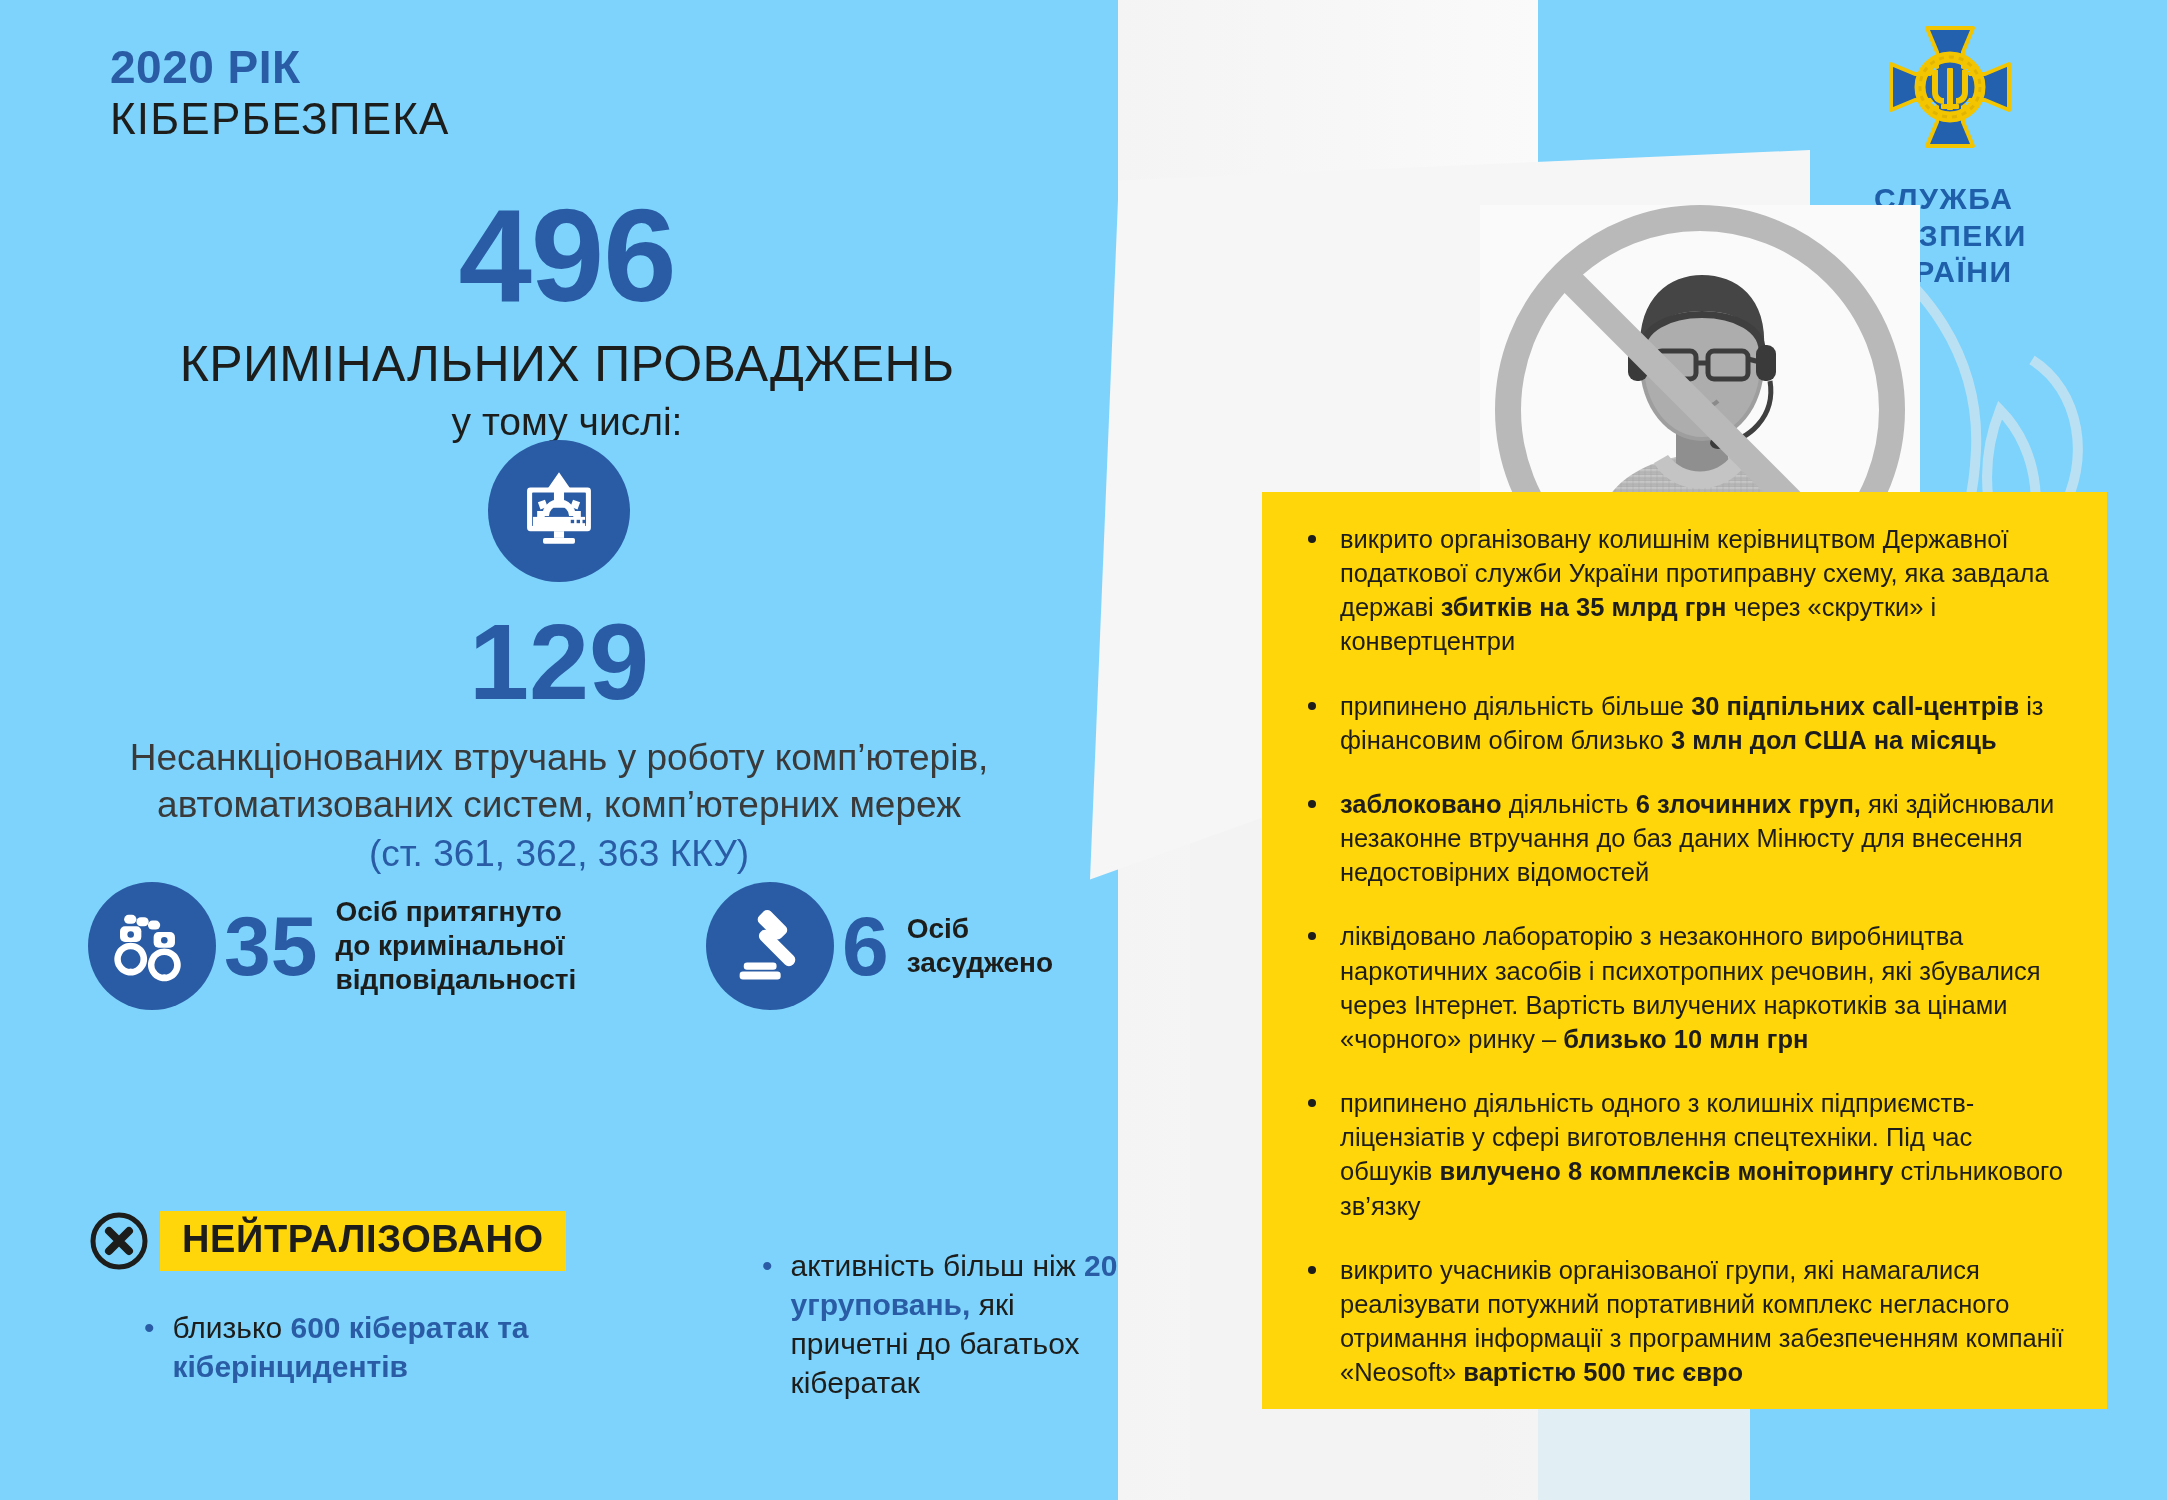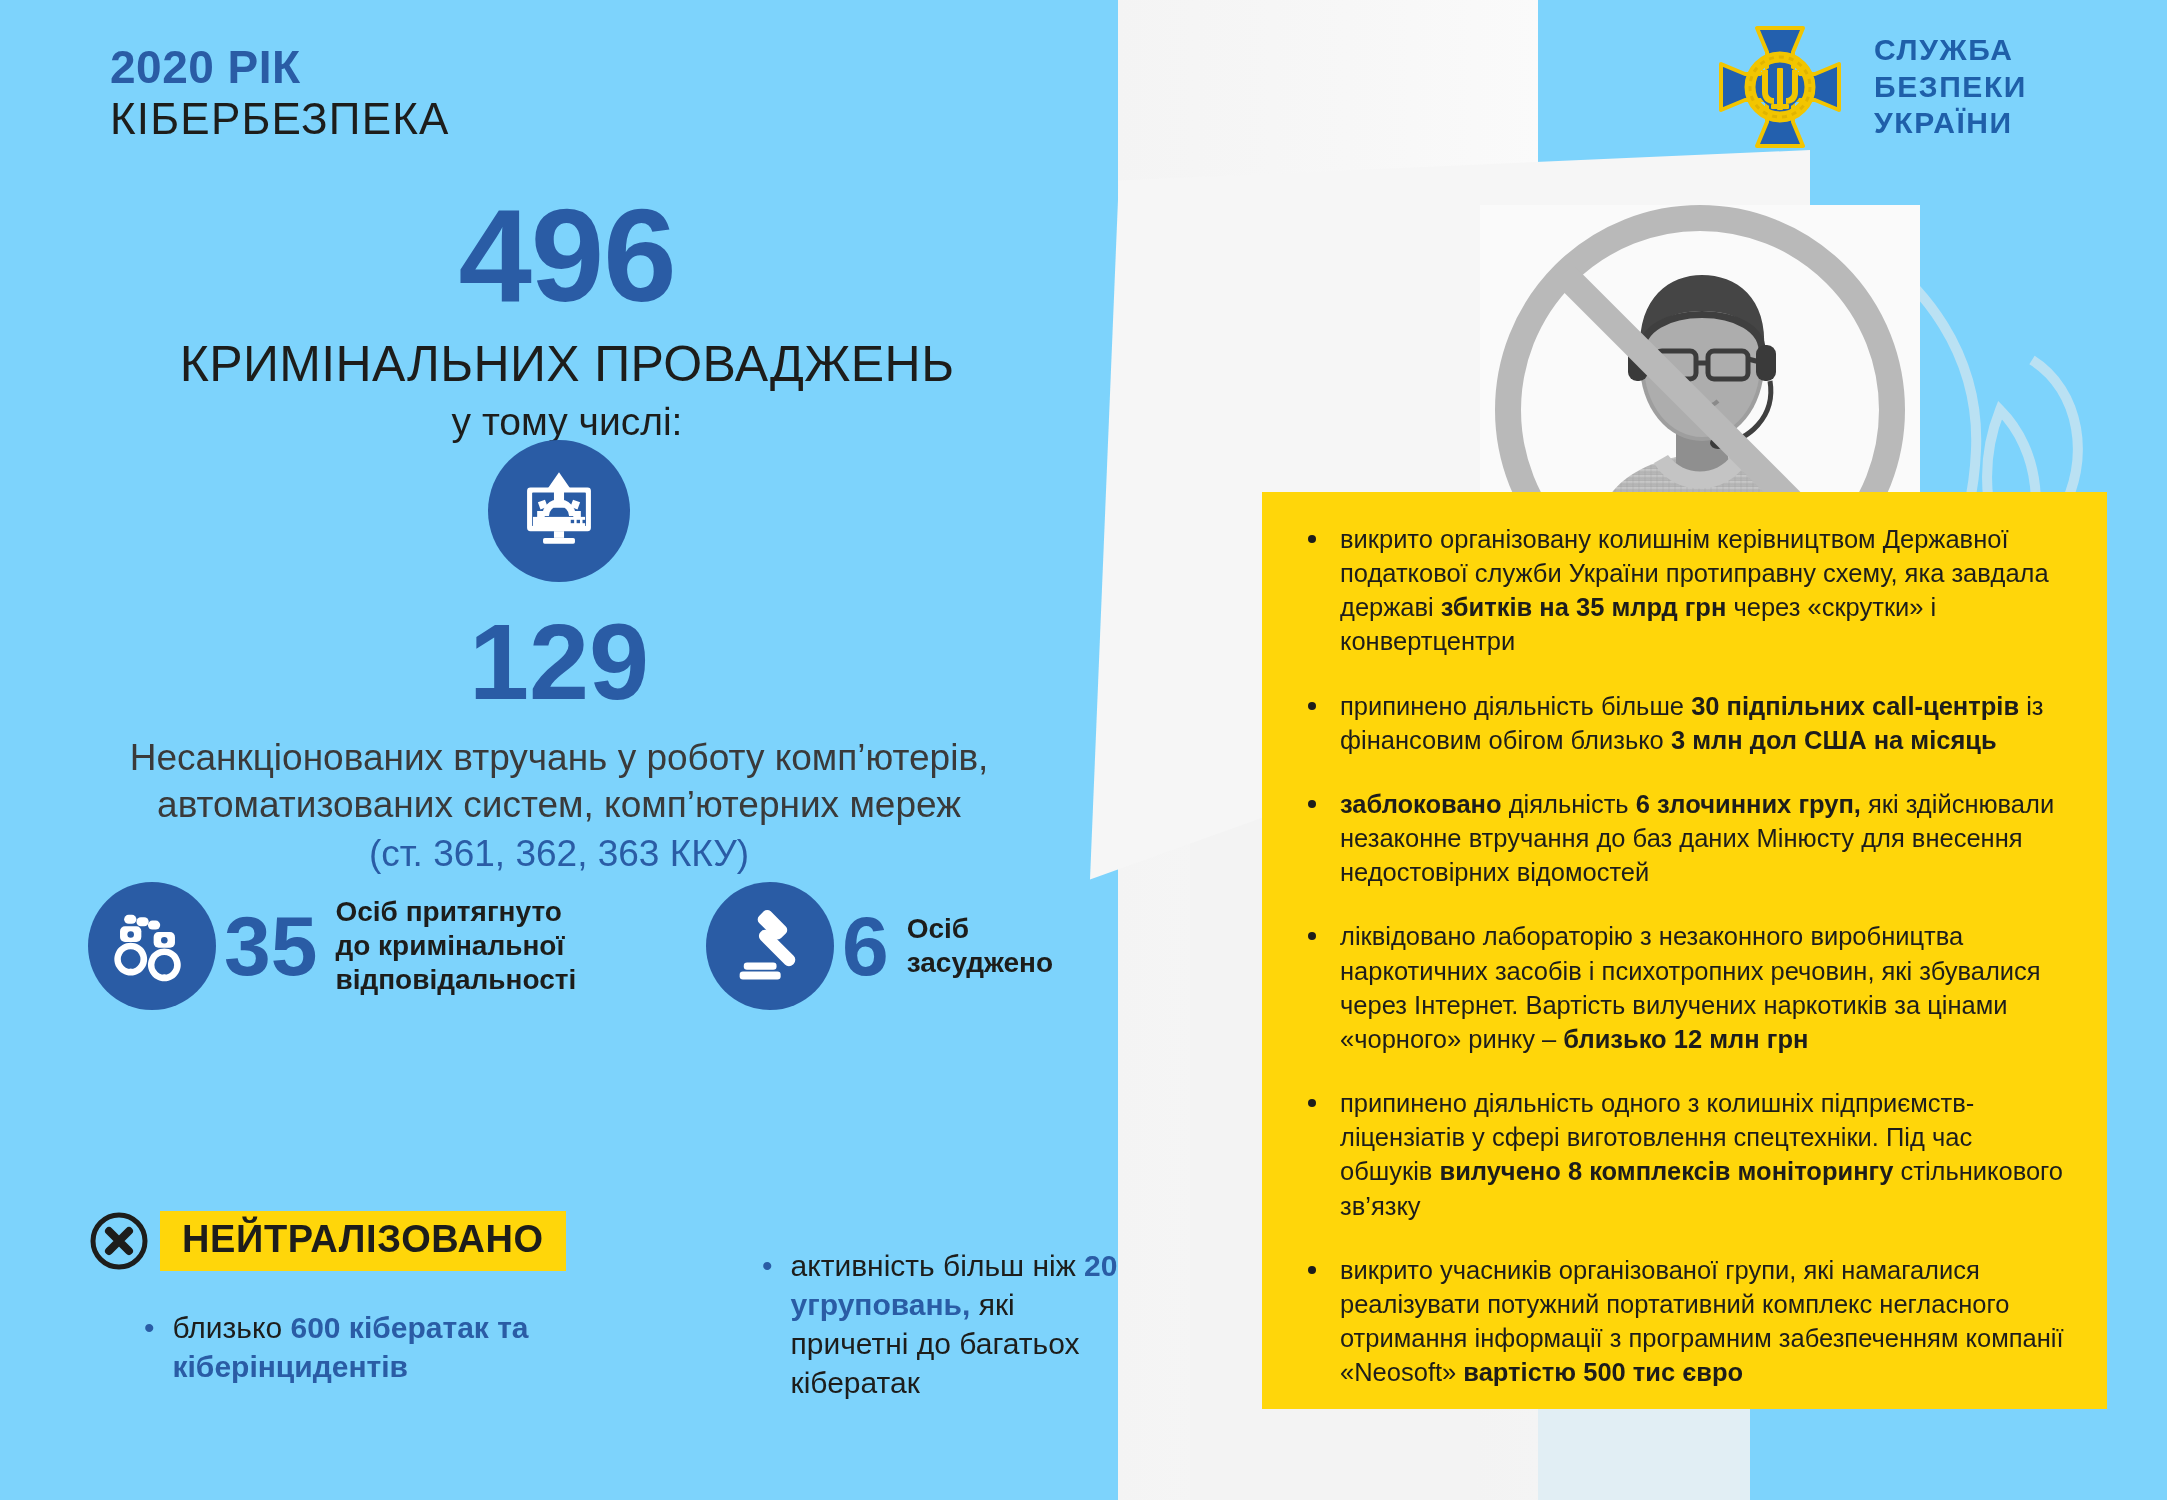--- a/index.html
+++ b/index.html
@@ -43,21 +43,21 @@
   .title-year{
     font-size:46px;font-weight:700;letter-spacing:.5px;
     color:#2a5ca5;line-height:1.12;margin:0;
   }
   .title-topic{
     font-size:44px;font-weight:400;letter-spacing:1.2px;
     color:#1d1d1b;line-height:1.15;margin:0;
   }
 
   
-  .logo{position:absolute;right:140px;top:22px;display:flex;align-items:center;gap:29px;}
+  .logo{position:absolute;right:140px;top:22px;display:flex;align-items:center;gap:29px;flex-direction:column;}
   .logo-mark{width:130px;height:130px;flex:0 0 auto;}
   .logo-mark svg{width:100%;height:100%;display:block;}
   .logo-text{
     color:#1f5fa9;font-weight:700;font-size:30px;line-height:1.22;
     letter-spacing:1.6px;white-space:nowrap;
   }
   .logo-text span{display:block;}
 
   
   .left-col{position:absolute;left:0;top:190px;width:1118px;height:1310px;}
@@ -385,19 +385,19 @@
       <circle cx="220" cy="220" r="192" fill="none" stroke="#b9b9b9" stroke-width="26"></circle>
       <path d="M86 86 L354 354" stroke="#b9b9b9" stroke-width="26" stroke-linecap="butt"></path>
     </svg>
   </div>
 
   <div class="panel">
     <ul id="panel-list">
         <li><span>викрито організовану колишнім керівництвом Державної податкової служби України протиправну схему, яка завдала державі </span><b>збитків на 35 млрд грн</b><span> через  «скрутки» і конвертцентри</span></li>
         <li><span>припинено діяльність більше </span><b>30 підпільних call-центрів</b><span> із фінансовим обігом близько </span><b>3 млн дол США на місяць</b></li>
         <li><b>заблоковано</b><span> діяльність </span><b>6 злочинних груп,</b><span> які здійснювали незаконне втручання до баз даних Мінюсту для внесення недостовірних відомостей</span></li>
-        <li><span>ліквідовано лабораторію з незаконного виробництва наркотичних засобів і психотропних речовин, які збувалися через Інтернет. Вартість вилучених наркотиків за цінами «чорного» ринку – </span><b>близько 12 млн грн</b></li>
+        <li><span>ліквідовано лабораторію з незаконного виробництва наркотичних засобів і психотропних речовин, які збувалися через Інтернет. Вартість вилучених наркотиків за цінами «чорного» ринку – </span><b>близько 10 млн грн</b></li>
         <li><span>припинено діяльність одного з колишніх підприємств-ліцензіатів у сфері виготовлення спецтехніки. Під час обшуків </span><b>вилучено 8 комплексів моніторингу</b><span> стільникового зв’язку</span></li>
         <li><span>викрито учасників організованої групи, які намагалися реалізувати потужний портативний комплекс негласного отримання інформації з програмним забезпеченням компанії «Neosoft» </span><b>вартістю 500 тис євро</b></li>
       </ul>
   </div>
 
 </div>
 
 </body></html>

